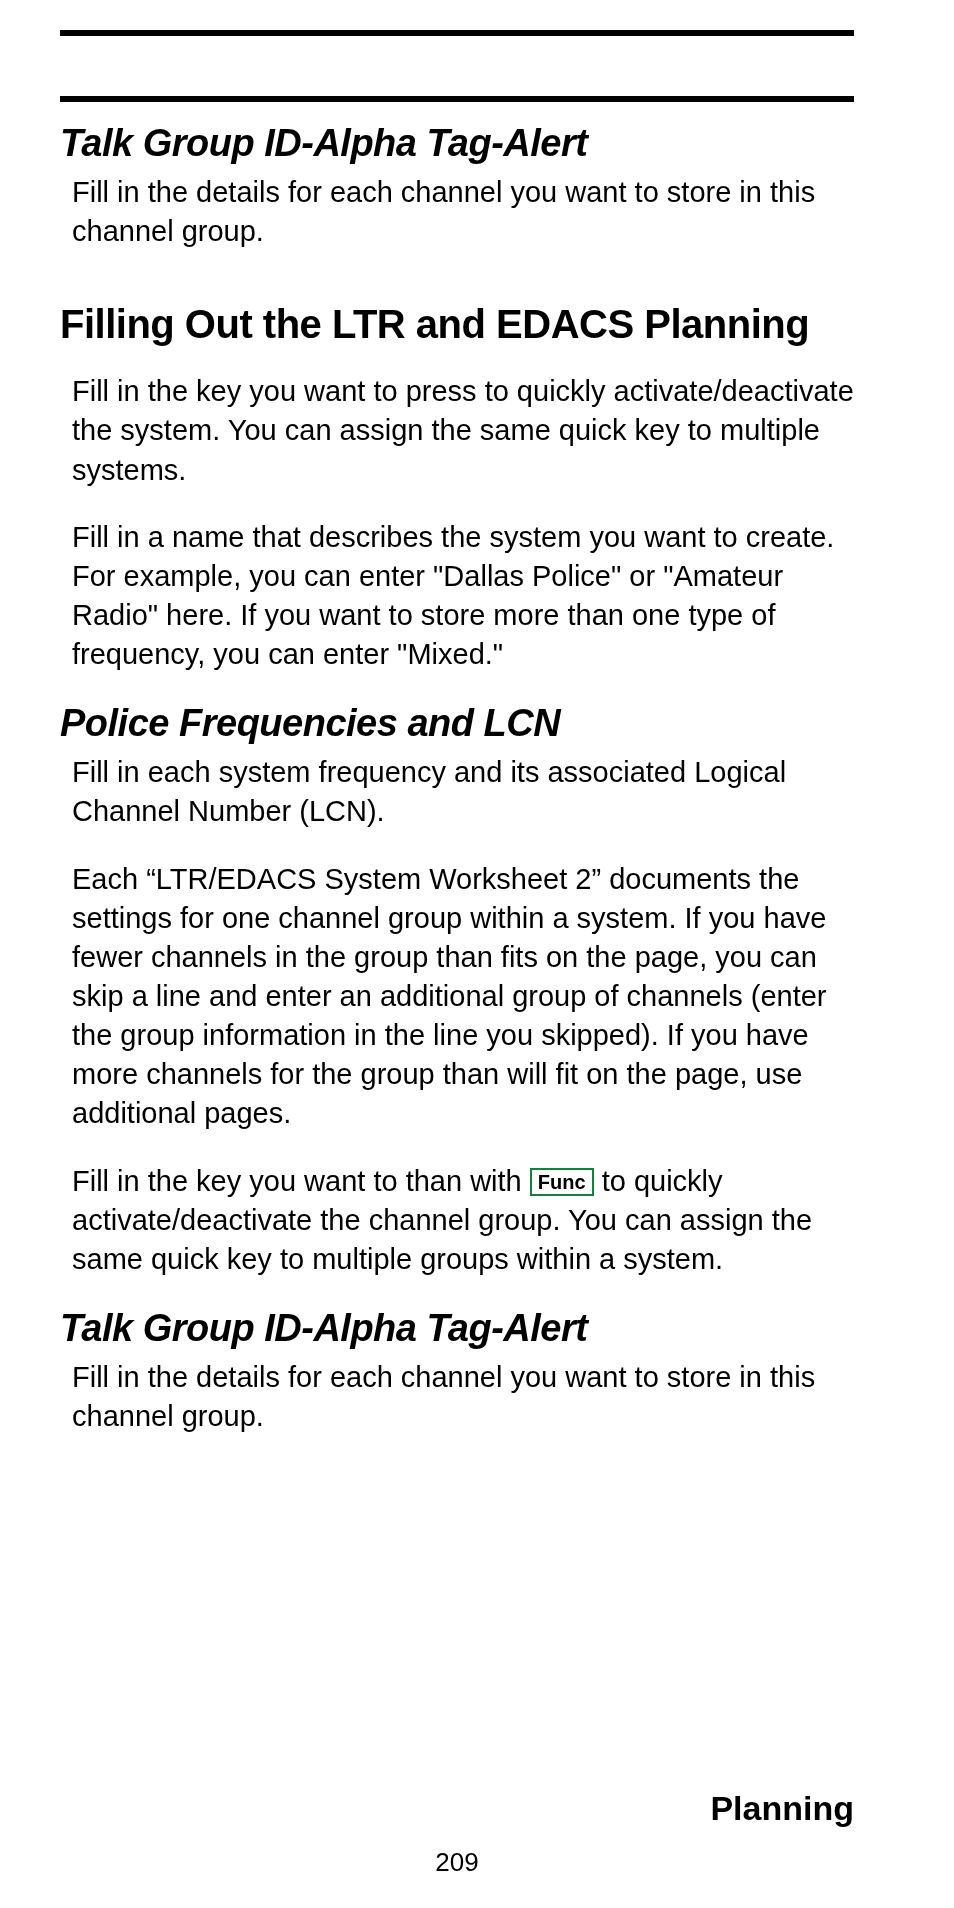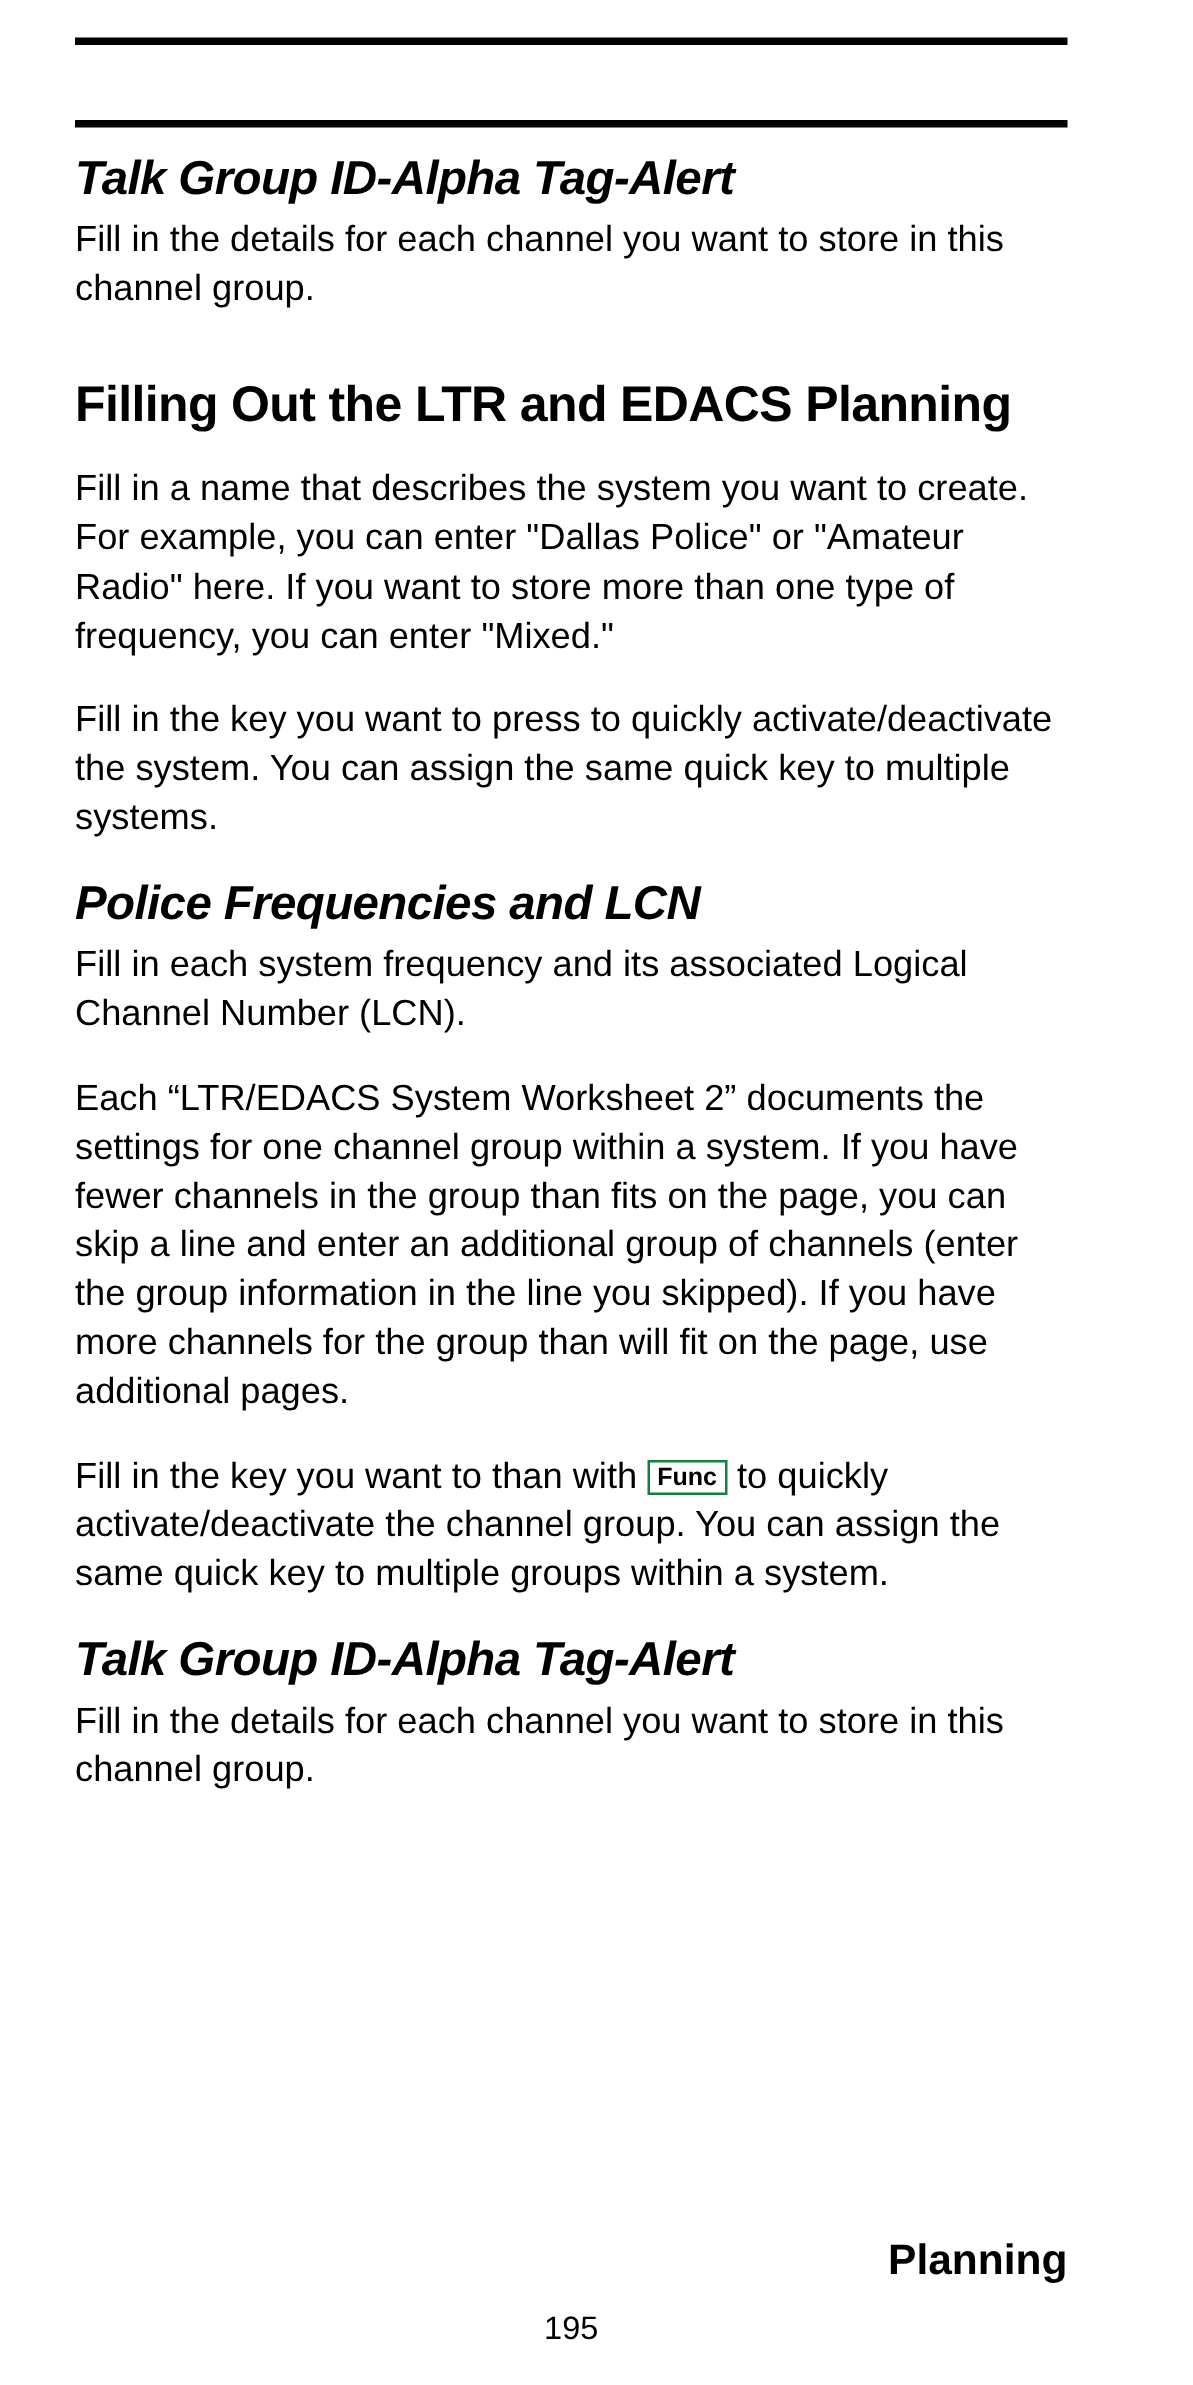--- a/index.html
+++ b/index.html
@@ -38,21 +38,21 @@
     font-size: 40px;
     font-weight: bold;
     font-style: normal;
     margin: 50px 0 25px 0;
     line-height: 1.15;
     letter-spacing: -0.5px;
   }
   p.body {
     font-size: 29px;
     line-height: 1.35;
-    margin: 8px 0 28px 0;
+    margin: 8px 0 28px 12px;
     font-weight: 400;
   }
   .func-key {
     display: inline-block;
     border: 2px solid #15803d;
     font-size: 20px;
     font-weight: bold;
     padding: 0 6px;
     line-height: 1.2;
     vertical-align: 2px;
@@ -84,32 +84,32 @@
 <div class="page">
 
   <div class="rule-thick"></div>
   <div class="rule-thick2"></div>
 
   <h2 class="section">Talk Group ID-Alpha Tag-Alert</h2>
   <p class="body">Fill in the details for each channel you want to store in this channel group.</p>
 
   <h2 class="main">Filling Out the LTR and EDACS Planning</h2>
 
+  <p class="body">Fill in the key you want to press to quickly activate/deactivate the system. You can assign the same quick key to multiple systems.</p>
   <p class="body">Fill in a name that describes the system you want to create. For example, you can enter "Dallas Police" or "Amateur Radio" here. If you want to store more than one type of frequency, you can enter "Mixed."</p>
-  <p class="body">Fill in the key you want to press to quickly activate/deactivate the system. You can assign the same quick key to multiple systems.</p>
 
   <h2 class="section">Police Frequencies and LCN</h2>
   <p class="body">Fill in each system frequency and its associated Logical Channel Number (LCN).</p>
 
   <p class="body">Each “LTR/EDACS System Worksheet 2” documents the settings for one channel group within a system. If you have fewer channels in the group than fits on the page, you can skip a line and enter an additional group of channels (enter the group information in the line you skipped). If you have more channels for the group than will fit on the page, use additional pages.</p>
   <p class="body">
     <span>Fill in the key you want to than with </span><span class="func-key">Func</span><span> to quickly activate/deactivate the channel group. You can assign the same quick key to multiple groups within a system.</span>
   </p>
 
   <h2 class="section">Talk Group ID-Alpha Tag-Alert</h2>
   <p class="body">Fill in the details for each channel you want to store in this channel group.</p>
 
   <div class="footer">
     <div class="footer-title">Planning</div>
   </div>
-  <div class="page-num">195</div>
+  <div class="page-num">209</div>
 
 </div>
 
 </body></html>

